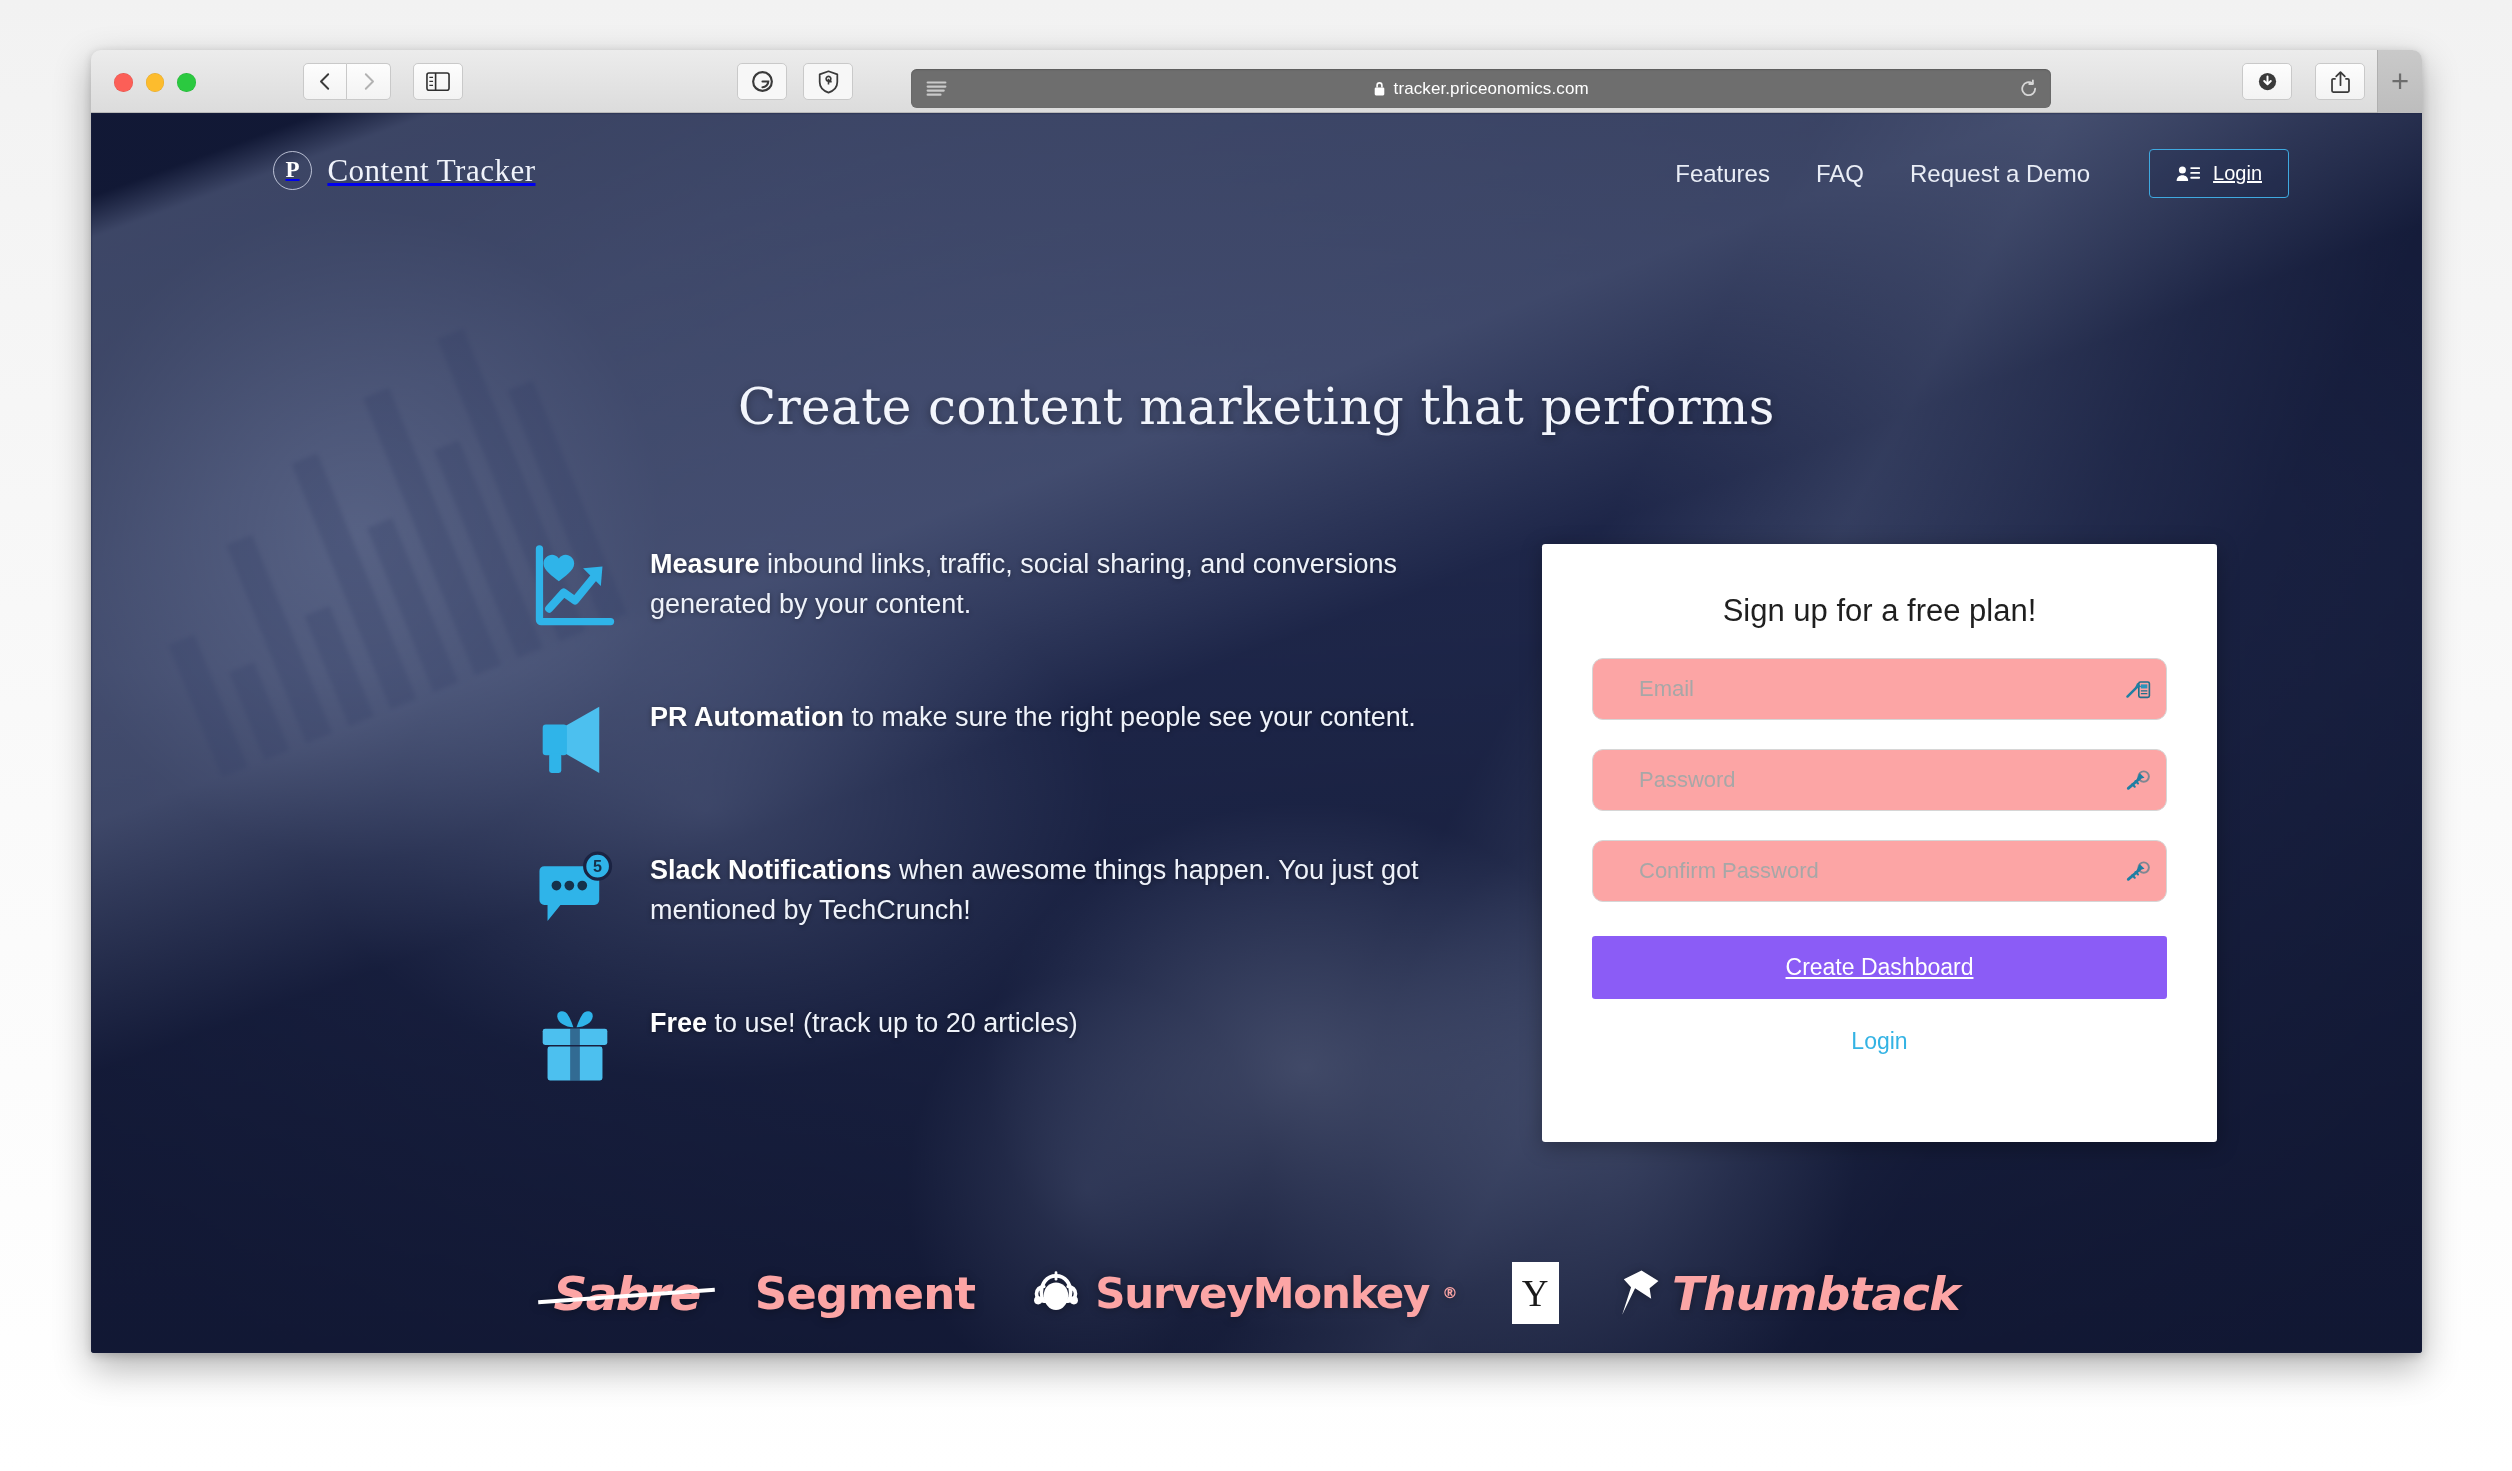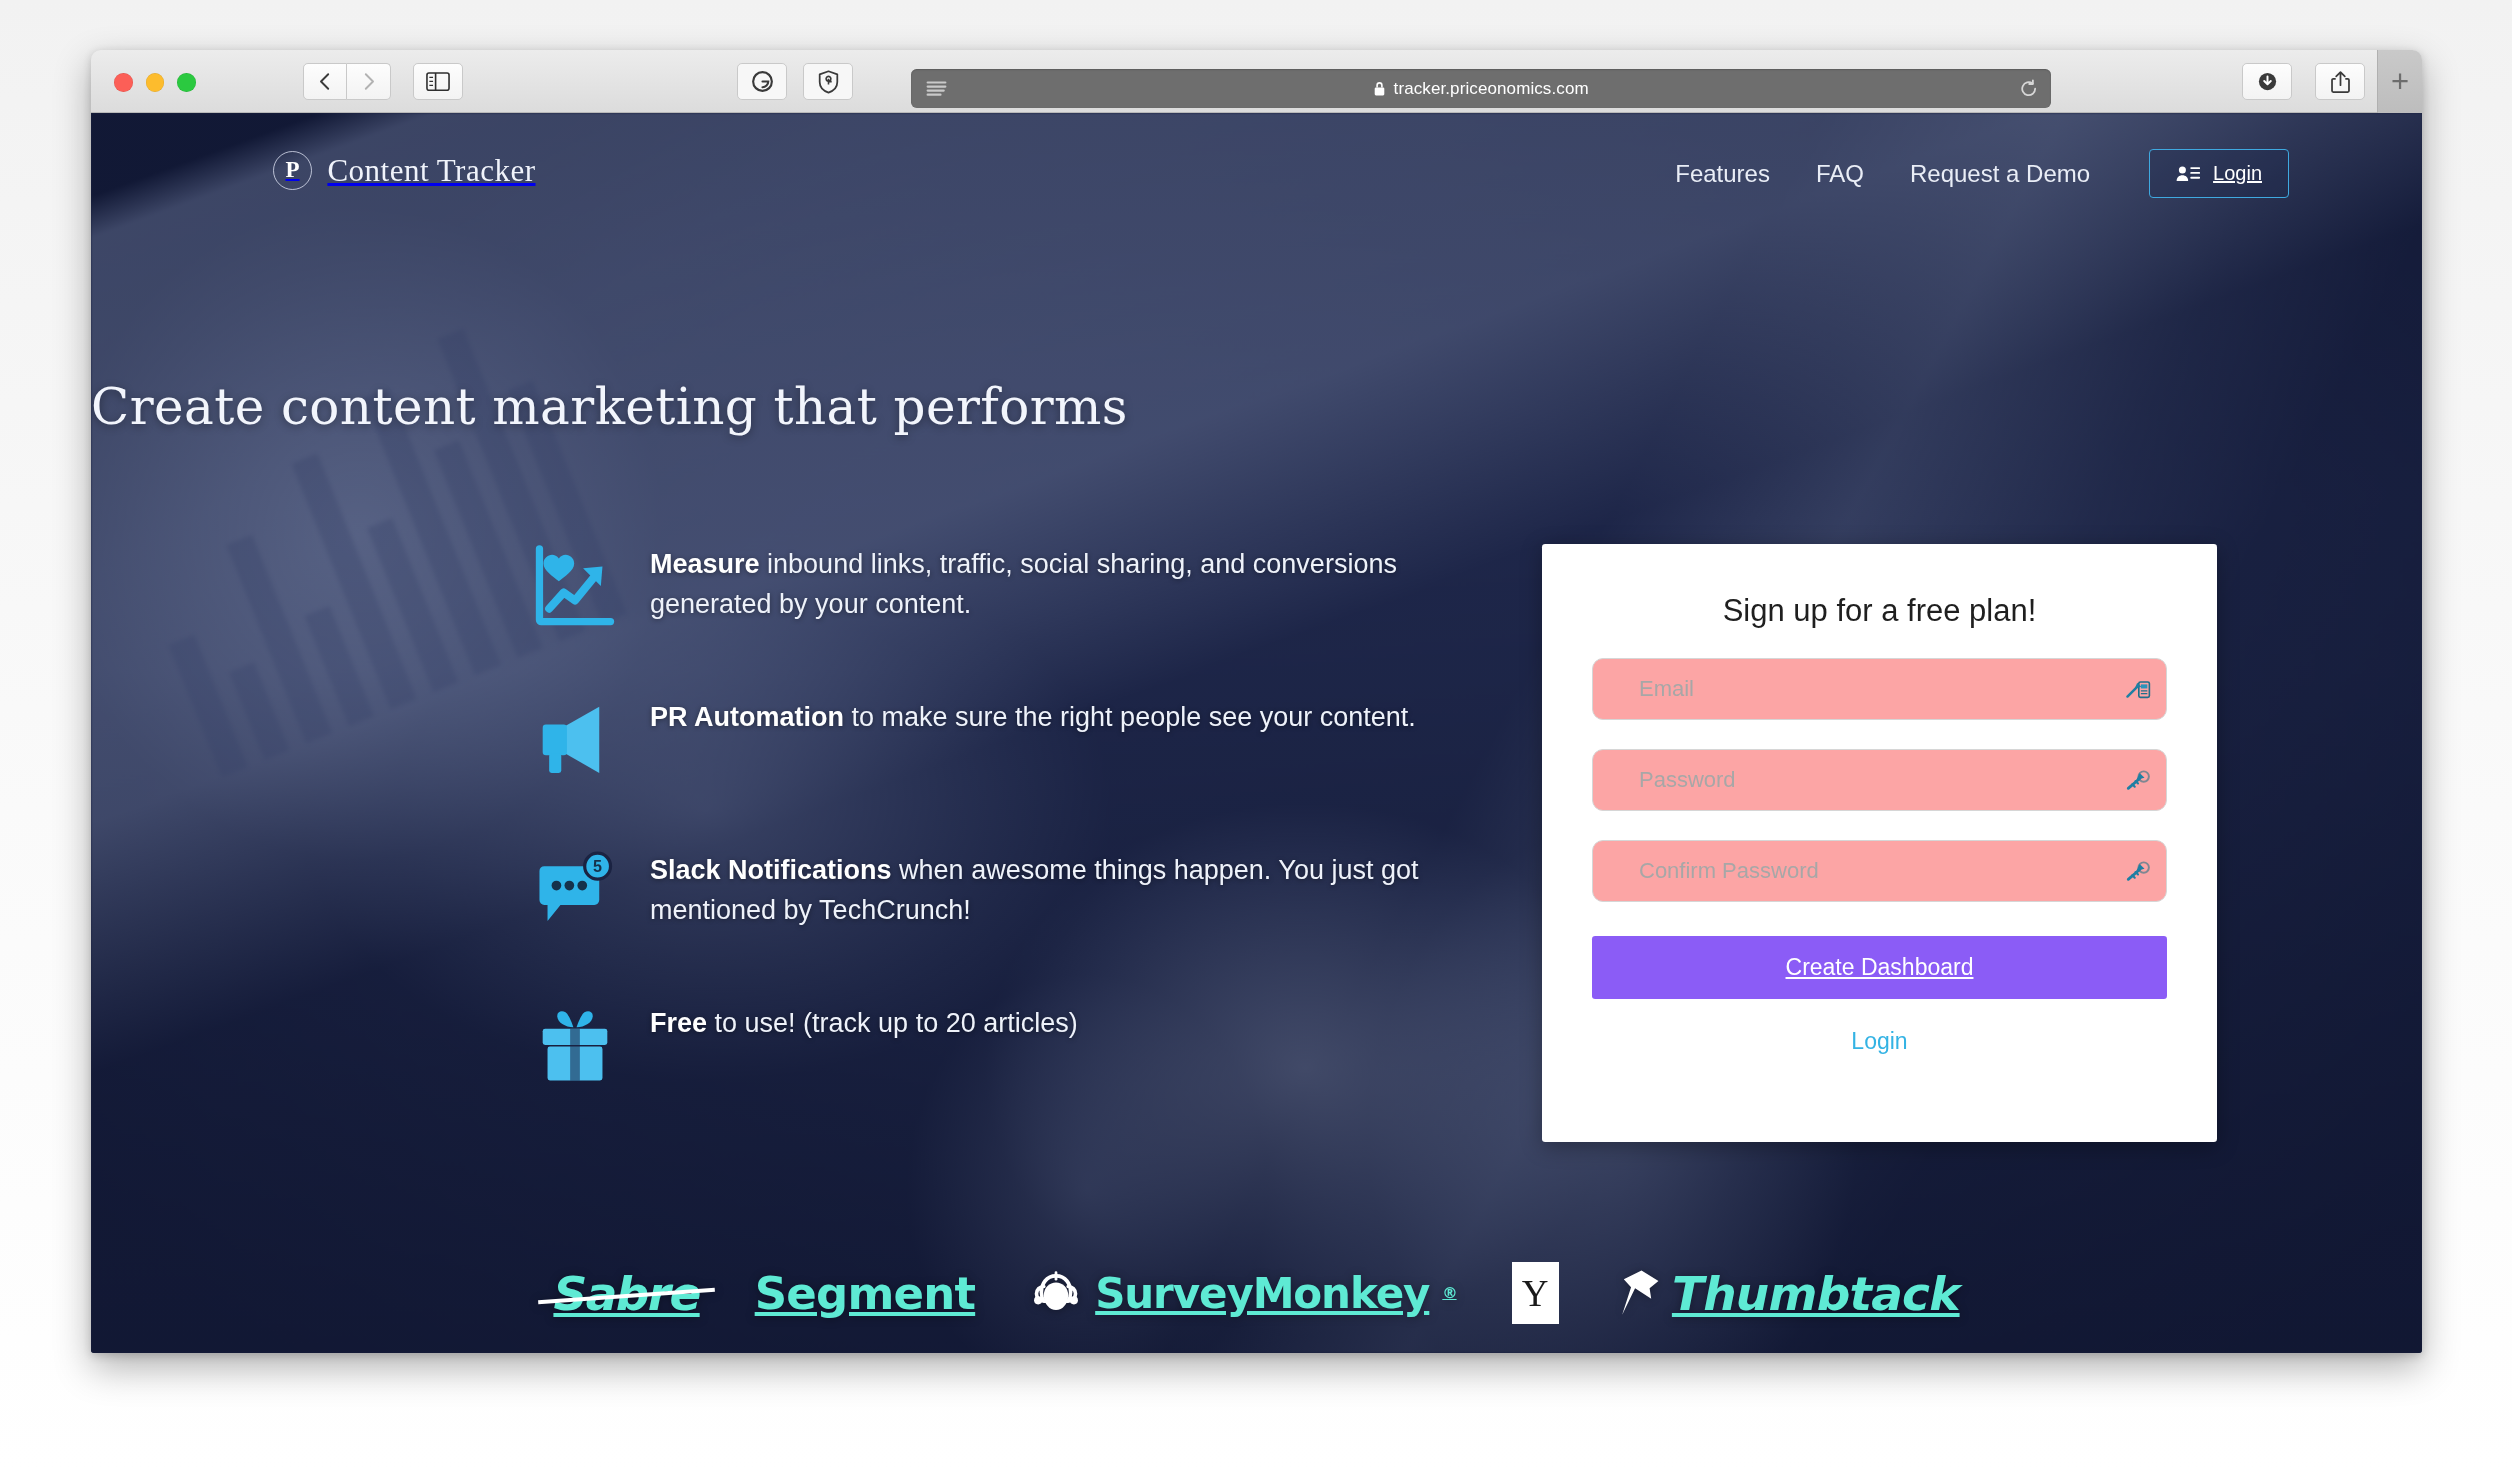--- a/index.html
+++ b/index.html
@@ -181,20 +181,21 @@
     height: 49px; padding: 0 26px;
     border: 1.6px solid #3fa9e0;
     border-radius: 4px;
     color: #ffffff; font-size: 20px;
     background: rgba(25,35,70,0.25);
   }
 
   
   #hero-headline {
     position: absolute; left: 0; right: 0; top: 265px;
+    text-align: center;
     color: #f2f5fc;
     font-family: "DejaVu Serif", serif;
     font-weight: 400;
     font-size: 50px;
     letter-spacing: 0.4px;
     text-shadow: 0 1.6px 8px rgba(0,0,0,0.38);
   }
 
   
   #feature-list {
@@ -279,25 +280,24 @@
   }
 
   
   #logo-strip {
     position: absolute;
     left: 0; right: 0; top: 1149px;
     display: flex; align-items: center; justify-content: center;
     gap: 0;
   }
   .client-logo {
-    color: #5eead4;
+    color: #fca5a5;
     display: flex; align-items: center;
     padding: 0 27.5px;
     filter: drop-shadow(0 1.6px 4.9px rgba(0,0,0,0.35));
-    text-decoration: underline;
   }
   #logo-sabre {
     font-family: "DejaVu Sans", sans-serif;
     font-weight: 700; font-style: italic;
     font-size: 47px; letter-spacing: -1.6px;
     position: relative;
   }
   #logo-sabre::after {
     content: ""; position: absolute;
     left: 6%; right: 6%; top: 52%;

